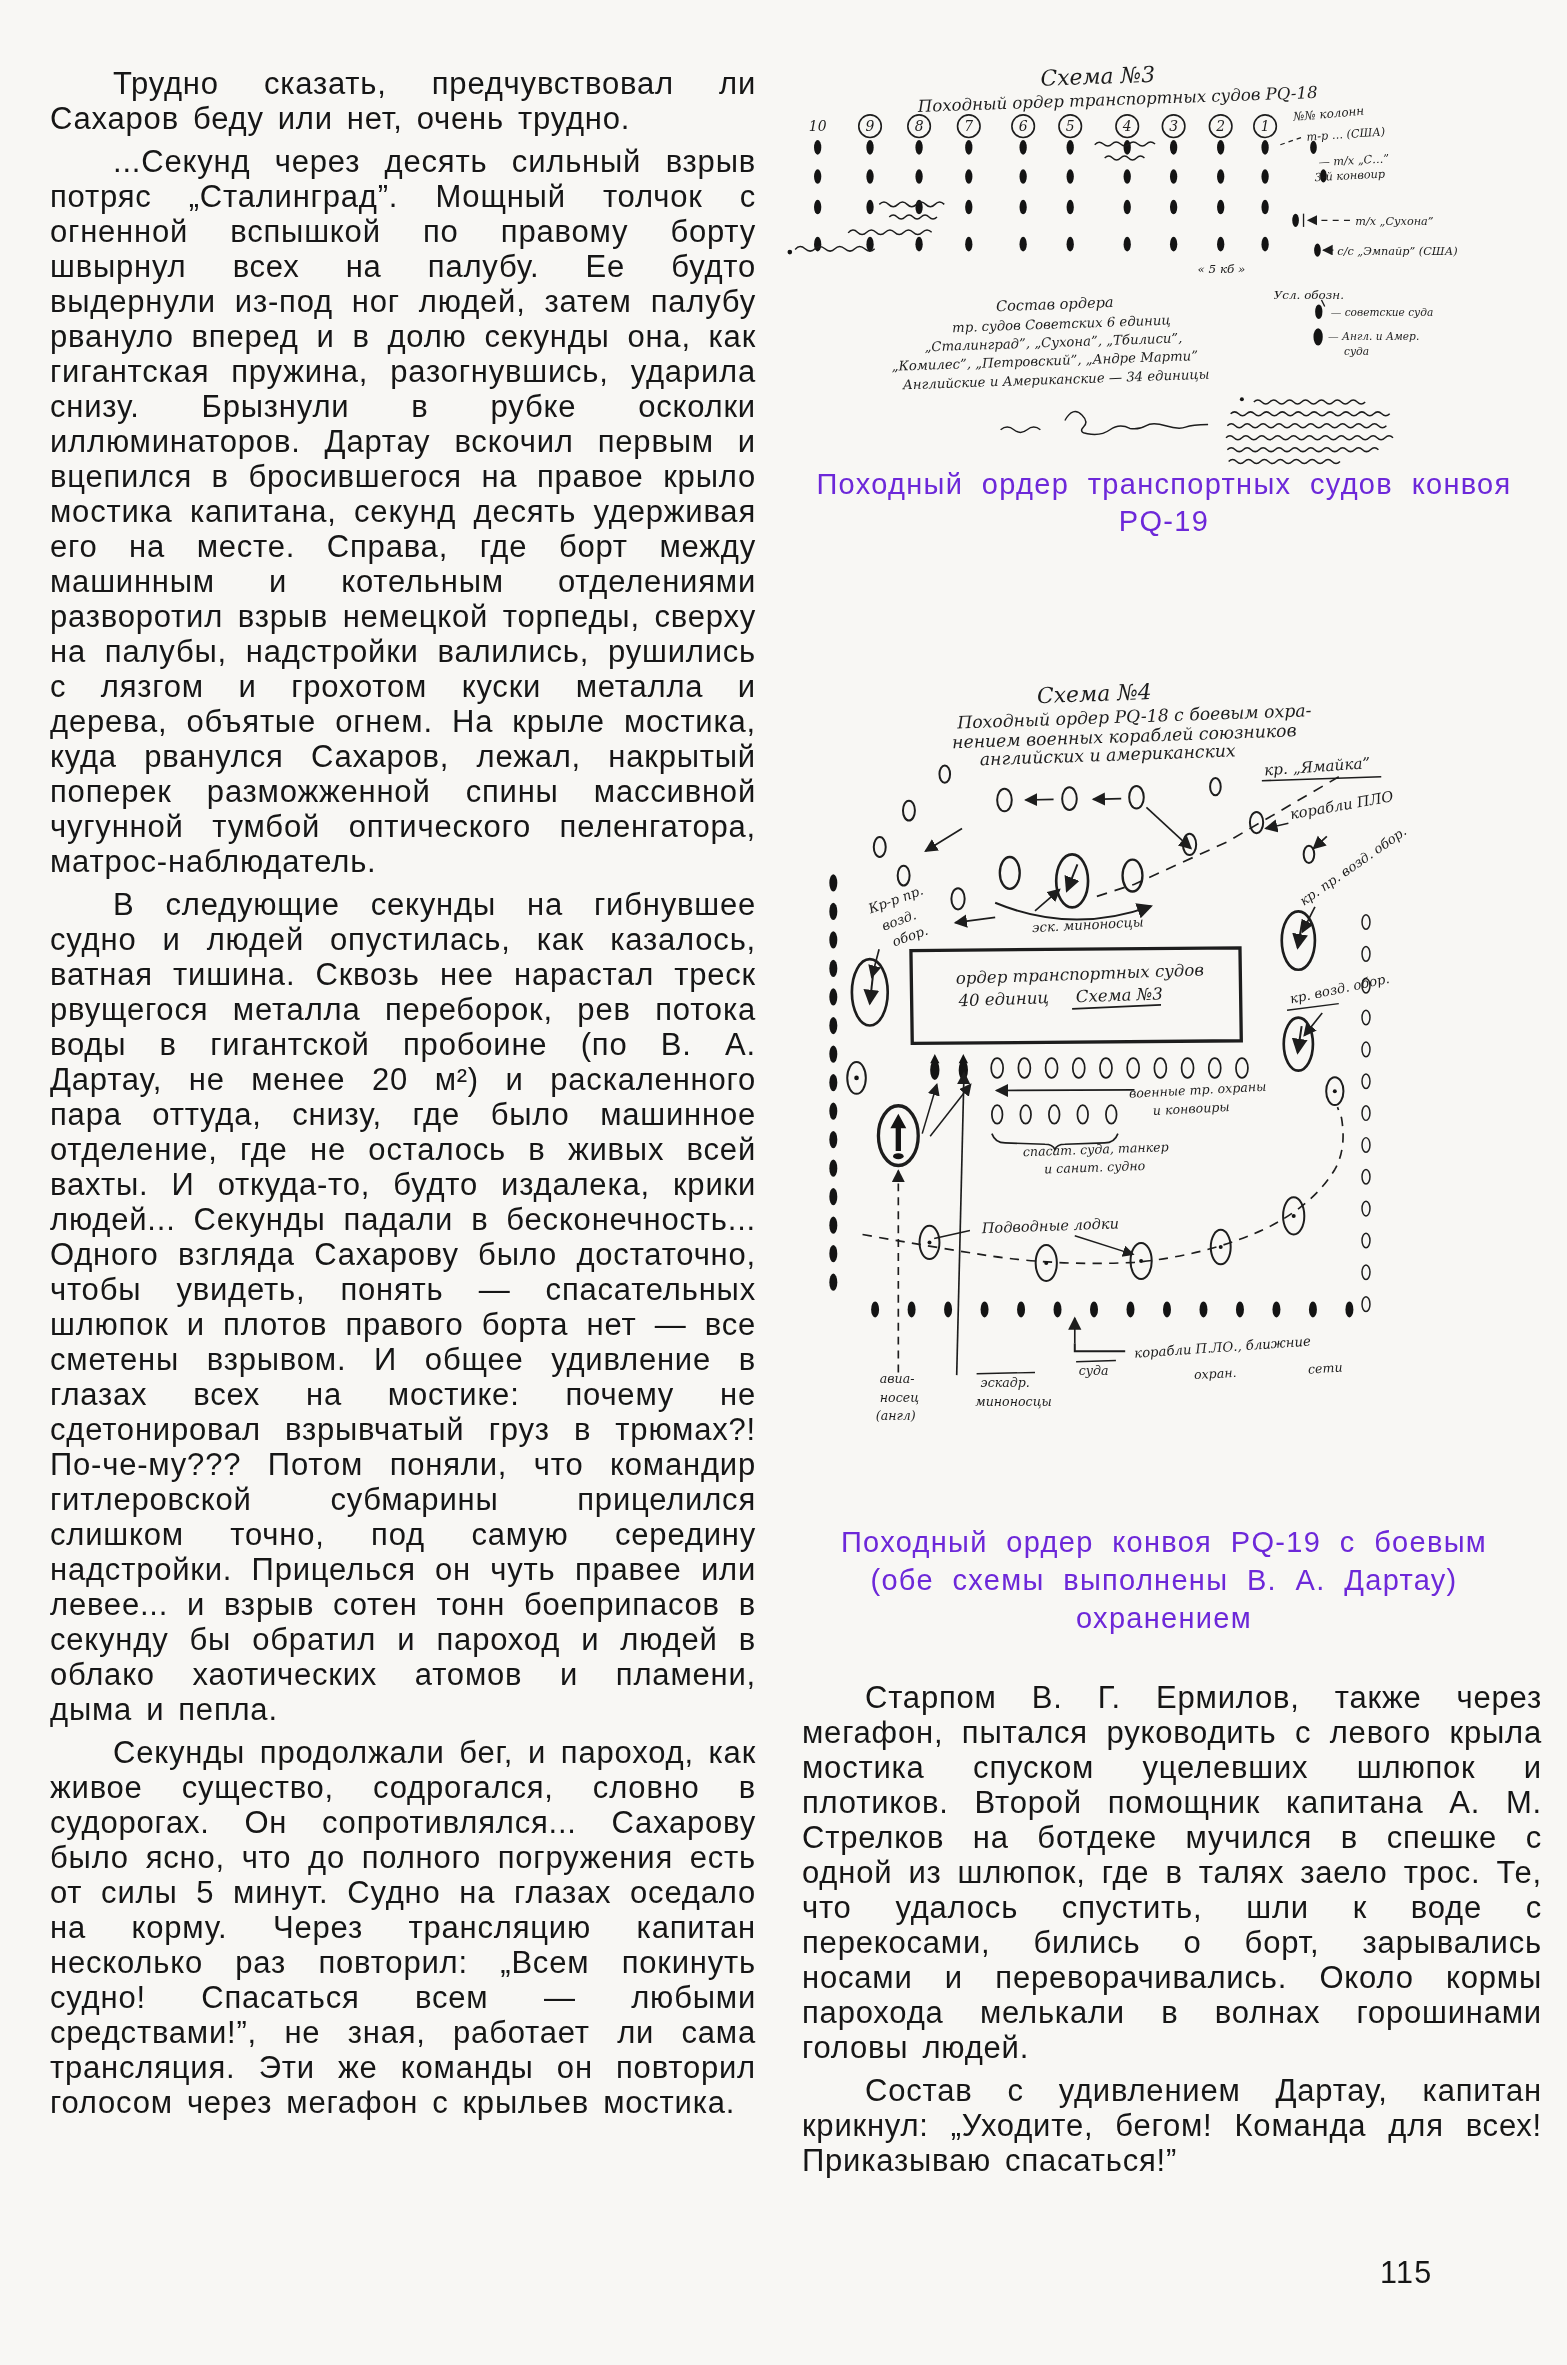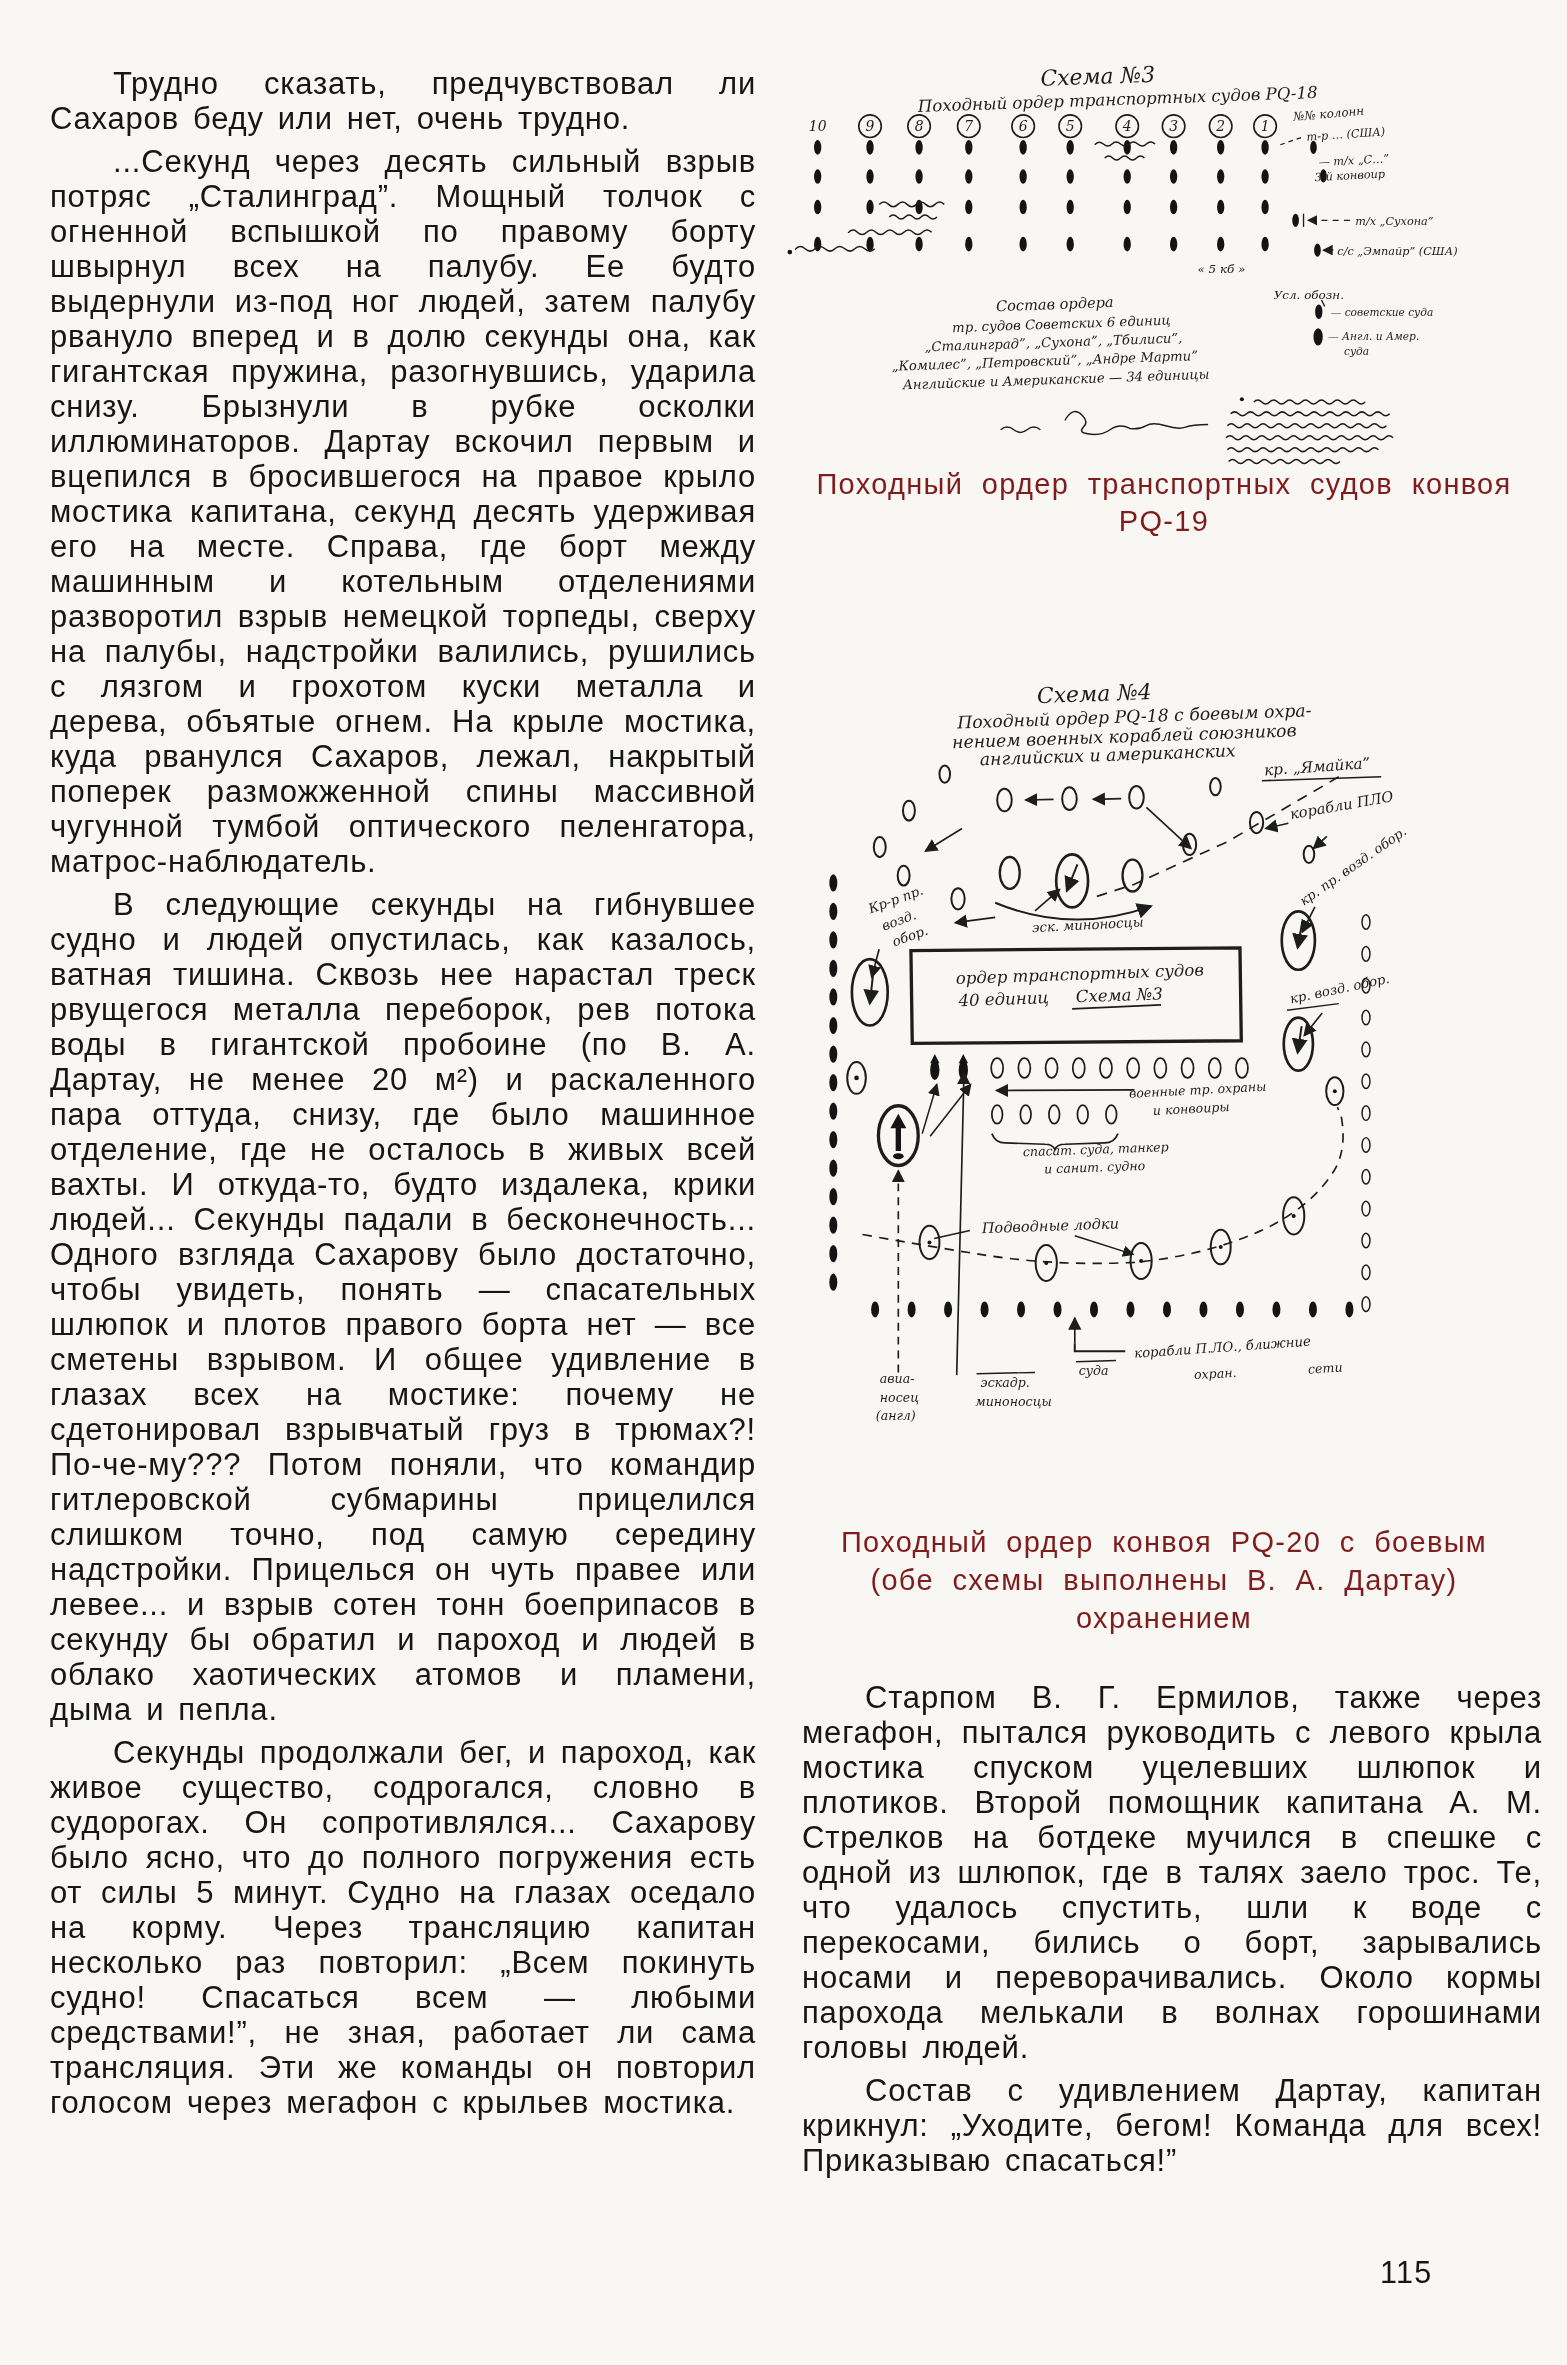--- a/index.html
+++ b/index.html
@@ -10,21 +10,21 @@
   }
   .page{position:absolute;inset:0;}
   .bodytext p{
     margin:8px;text-indent:63px;text-align:justify;text-align-last:left;
     font-size:31px;line-height:35px;letter-spacing:0.8px;word-spacing:4.6px;
   }
   .col-left{position:absolute;left:42px;top:58px;width:722px;}
   .col-right{position:absolute;left:794px;top:1672px;width:756px;}
   .caption{
     position:absolute;text-align:center;
-    font-size:29px;line-height:38px;letter-spacing:1.3px;word-spacing:9.3px;color:#7f1d1d;
+    font-size:29px;line-height:38px;letter-spacing:1.3px;word-spacing:9.3px;color:#6d28d9;
   }
   .caption1{left:776px;top:466px;width:776px;line-height:37px;}
   .caption2{left:776px;top:1523px;width:776px;}
   .pagenum{position:absolute;left:1380px;top:2255px;width:86px;text-align:left;
     font-size:30.5px;letter-spacing:1.3px;}
   .fig{position:absolute;}
   .fig1{left:763px;top:40px;width:804px;height:464px;}
   .fig2{left:763px;top:677px;width:804px;height:770px;}
   svg{display:block;}
   .hw{font-family:"DejaVu Serif",serif;font-style:italic;fill:#1d1d1d;}
@@ -389,21 +389,21 @@
     <line class="ink" stroke-width="2.2" x1="322" y1="1050" x2="410" y2="1048"></line>
     <text class="hw" x="328" y="1070" font-size="19">эскадр.</text>
     <text class="hw" x="320" y="1098" font-size="19">миноносцы</text>
     <text class="hw" x="176" y="1064" font-size="19">авиа-</text>
     <text class="hw" x="176" y="1092" font-size="19">носец</text>
     <text class="hw" x="170" y="1120" font-size="19">(англ)</text>
   </svg>
   </div>
 
   <div class="caption caption2">
-    <div>Походный ордер конвоя PQ-20 с боевым</div>
+    <div>Походный ордер конвоя PQ-19 с боевым</div>
     <div>(обе схемы выполнены В. А. Дартау)</div>
     <div>охранением</div>
   </div>
 
   <div class="col-right bodytext">
     <p>Старпом В. Г. Ермилов, также через мегафон, пытался руководить с левого крыла мостика спуском уцелевших шлюпок и плотиков. Второй помощник капитана А. М. Стрелков на ботдеке мучился в спешке с одной из шлюпок, где в талях заело трос. Те, что удалось спустить, шли к воде с перекосами, бились о борт, зарывались носами и переворачивались. Около кормы парохода мелькали в волнах горошинами головы людей.</p>
     <p>Состав с удивлением Дартау, капитан крикнул: „Уходите, бегом! Команда для всех! Приказываю спасаться!”</p>
   </div>
 
   <div class="pagenum">115</div>

